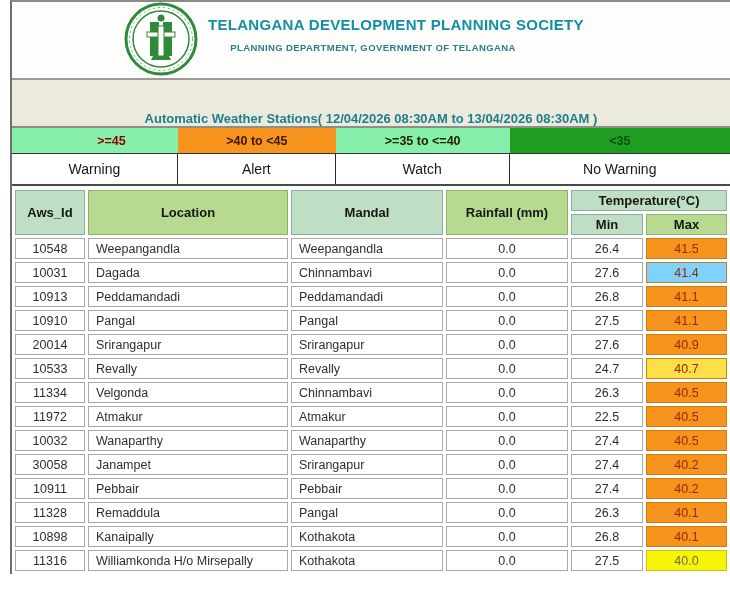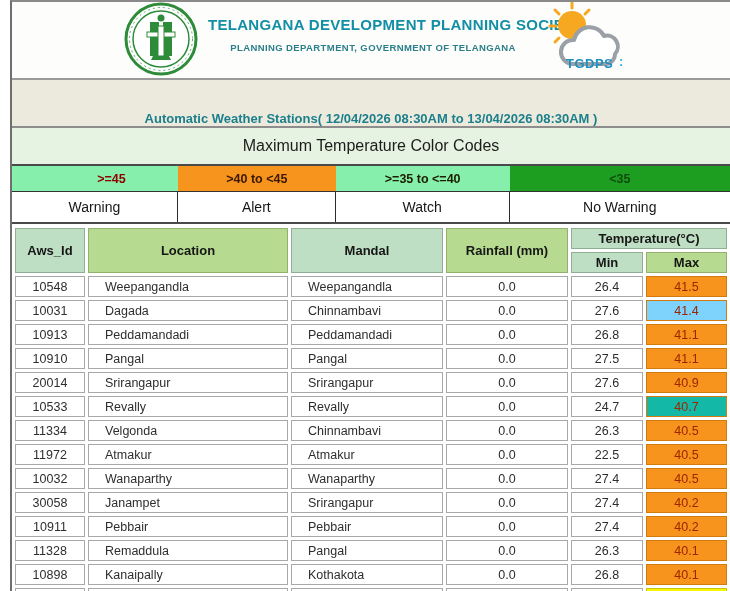--- a/index.html
+++ b/index.html
@@ -39,21 +39,21 @@
   .llabel:nth-child(1){ width:23.1%; } .llabel:nth-child(2){ width:22.0%; }
   .llabel:nth-child(3){ width:24.2%; } .llabel:nth-child(4){ width:30.7%; }
 
   
   table { width:718px; table-layout:fixed; border-collapse:separate; border-spacing:3px 3px; margin-top:1px; }
   th { font-size:13px; font-weight:bold; color:#161616; border:1px solid #8fae93; height:21px; }
   th.mint { background:#bfdfc4; }
   th.green { background:#b6db90; border-color:#93b06e; }
   td { background:#fff; border:1px solid #a8a8a8; font-size:12.5px; color:#2e2e2e;
        height:21px; padding:0 4px; text-align:center; overflow:hidden; white-space:nowrap; }
-  td.left { text-align:left; padding-left:16px; }
+  td.left { text-align:left; padding-left:7px; }
   td.max { font-weight:normal; }
   td.max-alert { color:#9b2500; border-color:#d07a10; }
   td.max-watch { color:#6e6a45; border-color:#c9c40e; }
 </style>
 </head>
 <body>
 
 <div class="page">
   <div class="frame">
 
@@ -68,42 +68,26 @@
         <rect x="38" y="24" width="6" height="30" fill="#ffffff" stroke="#2e8b3a" stroke-width="1"></rect>
         <circle cx="41" cy="16" r="3.5" fill="#2e8b3a"></circle>
         <path d="M33 54 h16 l2 4 h-20 z" fill="#2e8b3a"></path>
       </svg>
 
       <div class="titles">
         <div class="org-name">TELANGANA DEVELOPMENT PLANNING SOCIETY</div>
         <div class="org-dept">PLANNING DEPARTMENT, GOVERNMENT OF TELANGANA</div>
       </div>
 
-      <div class="brand-box">
-        <svg width="100" height="76" viewBox="0 0 100 76">
-          <g stroke="#f6a821" stroke-width="3" stroke-linecap="round">
-            <line x1="30" y1="1" x2="30" y2="6"></line>
-            <line x1="13" y1="8" x2="17" y2="12"></line>
-            <line x1="47" y1="8" x2="43" y2="12"></line>
-            <line x1="8" y1="24" x2="14" y2="24"></line>
-            <line x1="13" y1="40" x2="17" y2="36"></line>
-          </g>
-          <circle cx="30" cy="23" r="14" fill="#f6a821"></circle>
-          <path d="M30 62 a12 12 0 0 1 2-24 a16 16 0 0 1 30-4 a11 11 0 0 1 11 18 a10 10 0 0 1-8 10 z" fill="#ffffff" stroke="#9aa0a6" stroke-width="4" stroke-linejoin="round"></path>
-        </svg>
-        <span class="brand-text">TGDPS</span>
-        <span class="brand-dots">:</span>
-      </div>
     </div>
 
     <div class="subtitle-bar">
       <span>Automatic Weather Stations( 12/04/2026 08:30AM to 13/04/2026 08:30AM )</span>
     </div>
 
-    <div class="legend-title">Maximum Temperature Color Codes</div>
     <div class="legend-bands">
         <div class="band" style="background: #86efac; color: rgb(142, 0, 0); padding-left: 33px;">&gt;=45</div>
         <div class="band" style="background: rgb(247, 148, 29); color: rgb(58, 24, 0);">&gt;40 to &lt;45</div>
         <div class="band" style="background: #86efac; color: rgb(29, 29, 0);">&gt;=35 to &lt;=40</div>
         <div class="band" style="background: rgb(30, 158, 33); color: rgb(15, 77, 15);">&lt;35</div>
       </div>
     <div class="legend-labels">
         <div class="llabel">Warning</div>
         <div class="llabel">Alert</div>
         <div class="llabel">Watch</div>
@@ -172,21 +156,21 @@
             <td class="">0.0</td>
             <td class="">27.6</td>
             <td class="max max-alert" style="background: rgb(247, 148, 29);">40.9</td>
           </tr>
           <tr>
             <td class="">10533</td>
             <td class="left">Revally</td>
             <td class="left">Revally</td>
             <td class="">0.0</td>
             <td class="">24.7</td>
-            <td class="max max-alert" style="background: #14b8a6; margin-left: 16px;">40.7</td>
+            <td class="max max-alert" style="background: #fde047; margin-left: 16px;">40.7</td>
           </tr>
           <tr>
             <td class="">11334</td>
             <td class="left">Velgonda</td>
             <td class="left">Chinnambavi</td>
             <td class="">0.0</td>
             <td class="">26.3</td>
             <td class="max max-alert" style="background: rgb(247, 148, 29);">40.5</td>
           </tr>
           <tr>

